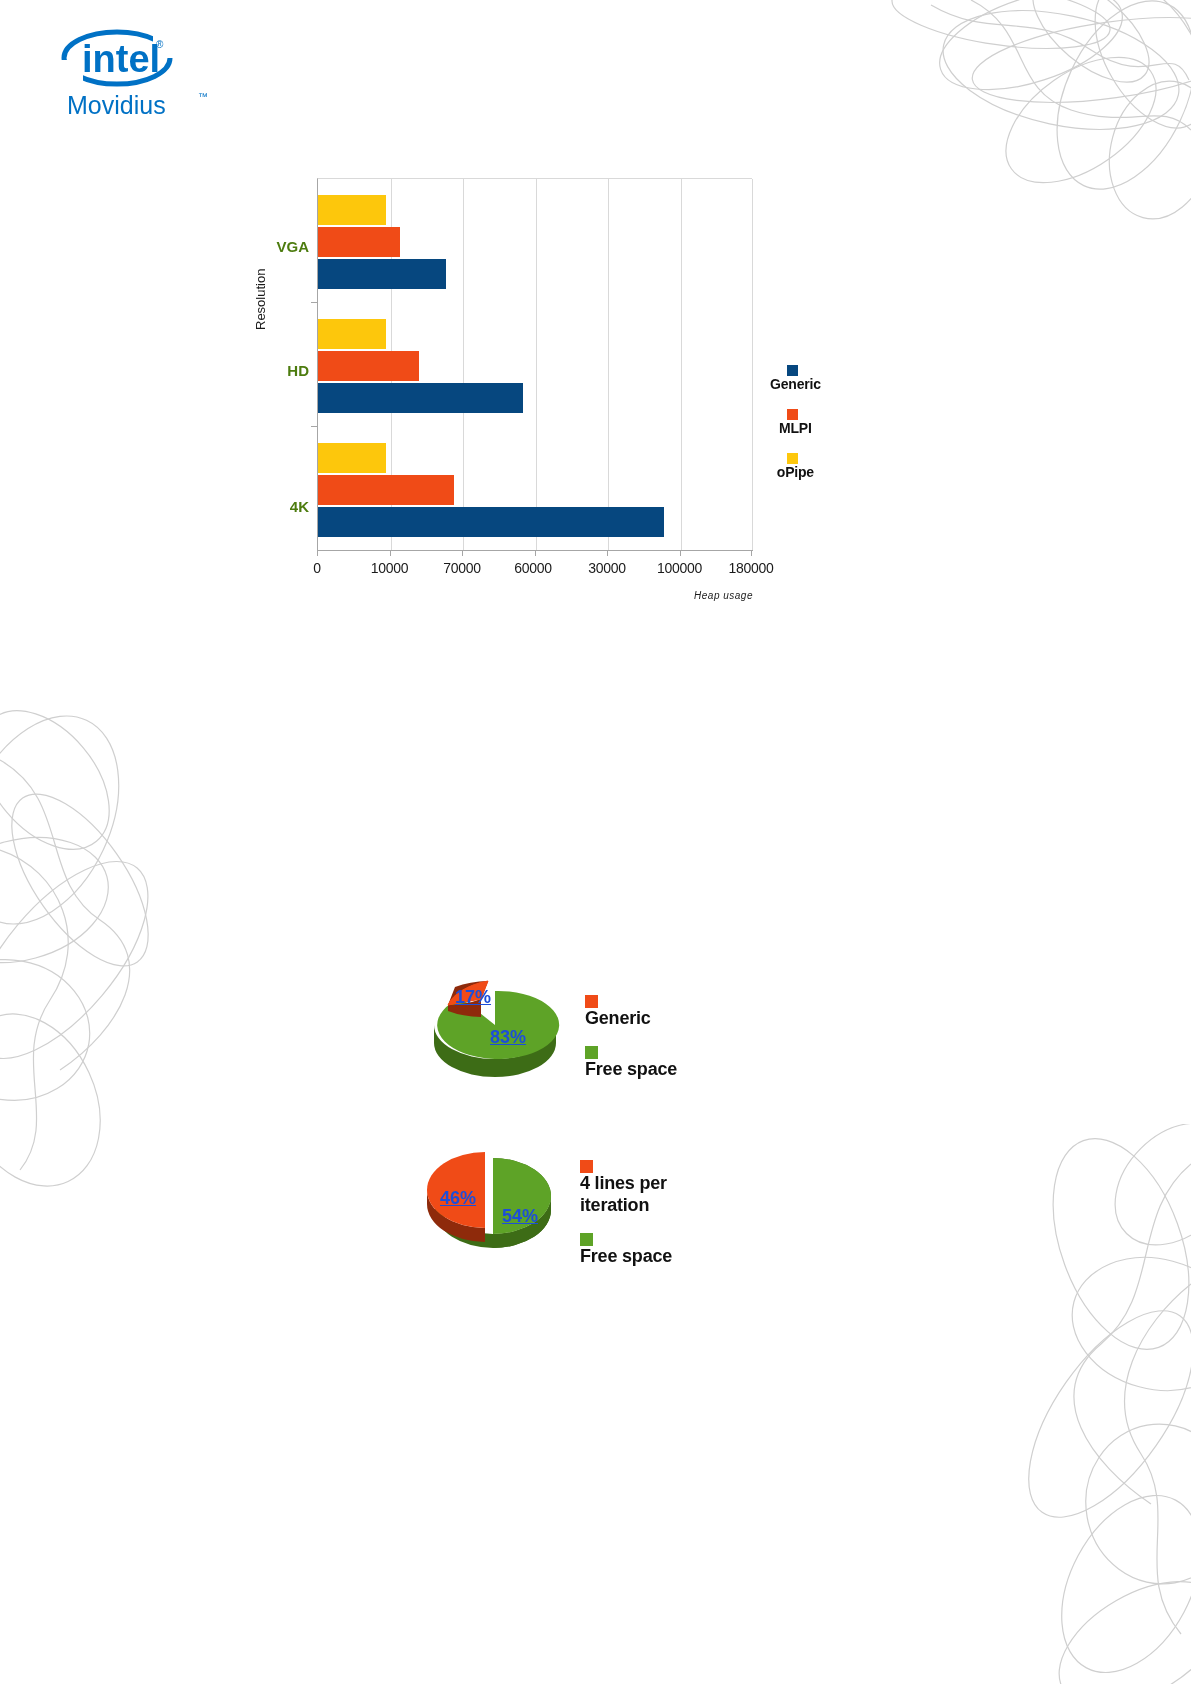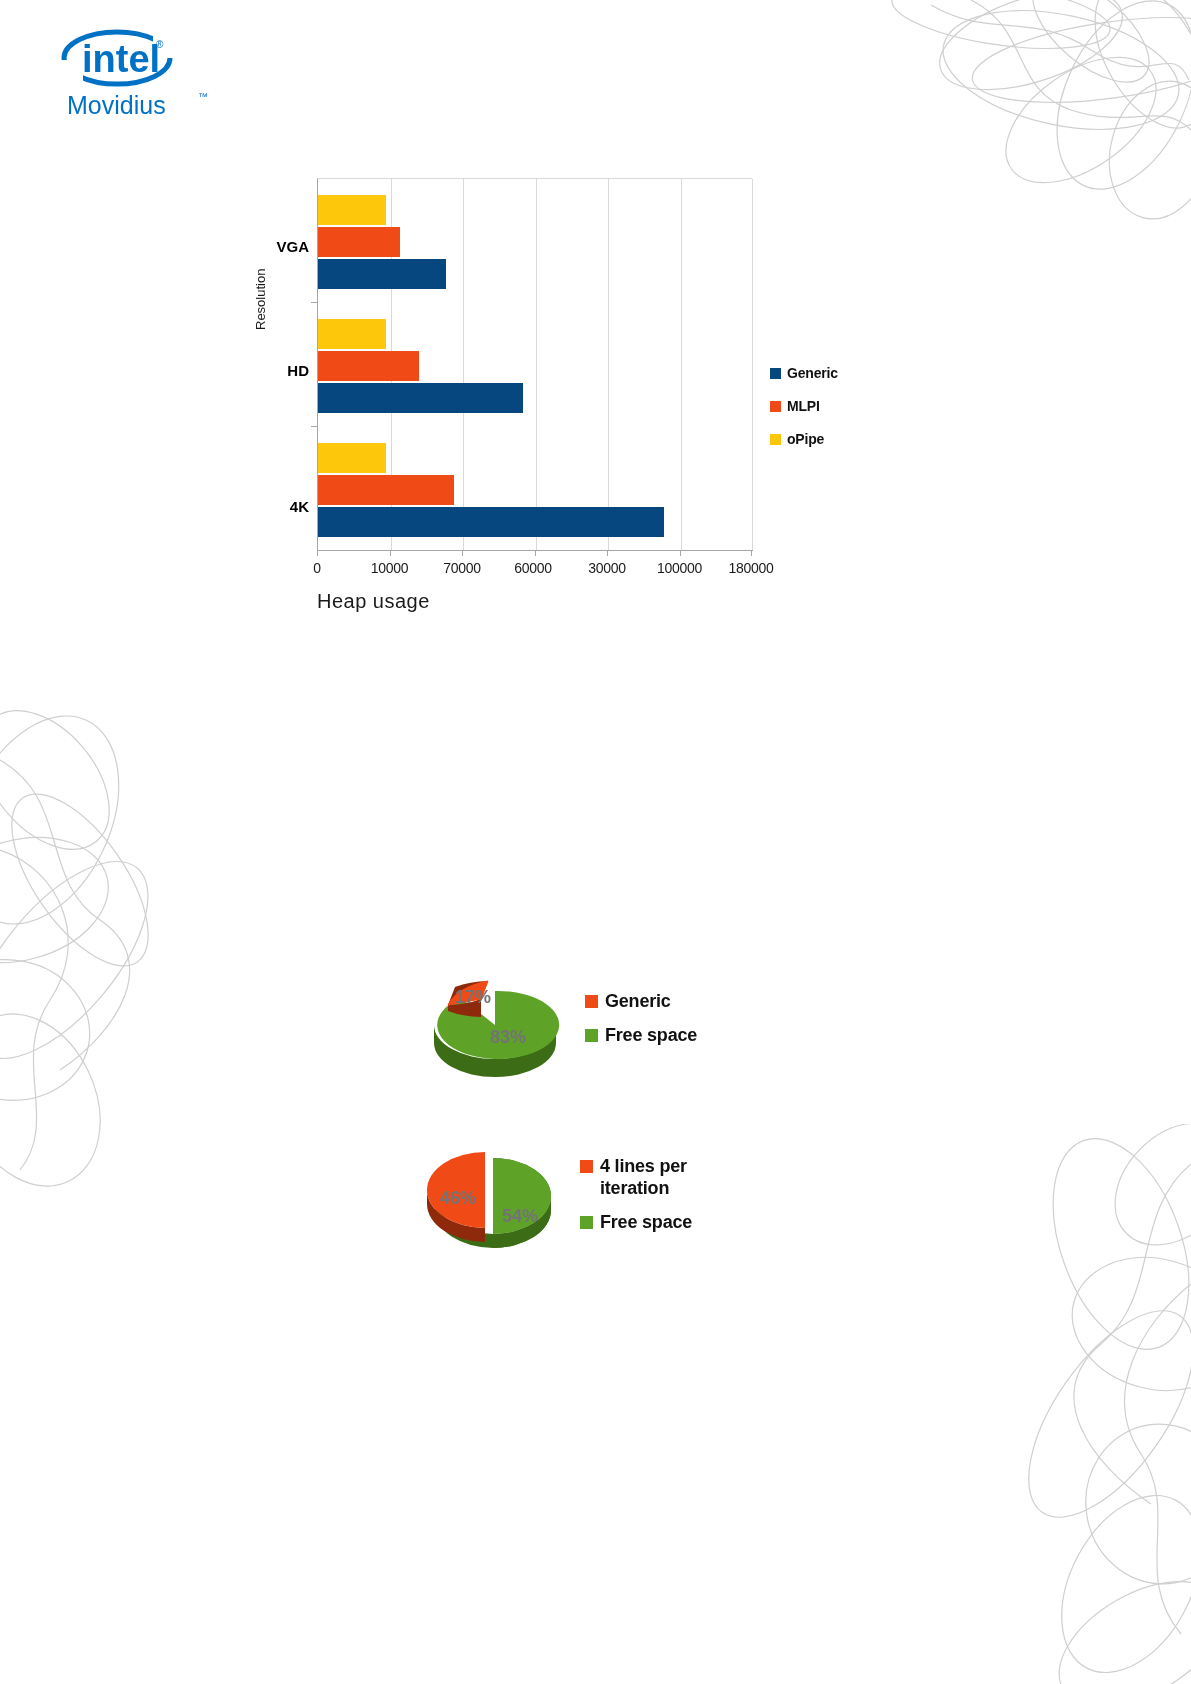--- a/index.html
+++ b/index.html
@@ -36,50 +36,50 @@
   .xlabel{
     position:absolute;top:390px;font-size:14px;color:#1a1a1a;
     text-align:center;width:90px;letter-spacing:-0.3px;
   }
   .bar{position:absolute;height:30px;}
   .bar.generic{background:#06477f;}
   .bar.mlpi{background:#f04b17;}
   .bar.opipe{background:#fdc70c;}
   .cat-label{
     position:absolute;left:-2px;width:56px;text-align:right;
-    font-size:15px;font-weight:bold;color:#000000;
+    font-size:15px;font-weight:bold;color:#4d7c0f;
   }
   #y-axis-title{
     position:absolute;left:-2px;top:160px;
     font-size:13px;color:#1a1a1a;
     transform:rotate(-90deg);transform-origin:left top;
     white-space:nowrap;
   }
   #x-axis-title{
-    position:absolute;left:62px;top:420px;width:436px;text-align:left;
-    font-size:20px;color:#1a1a1a;letter-spacing:0.5px;
+    position:absolute;left:62px;top:420px;width:436px;text-align:right;
+    font-size:10px;color:#1a1a1a;letter-spacing:0.5px;font-style:italic;
   }
   #bar-legend{position:absolute;left:515px;top:195px;}
-  .legend-row{display:flex;align-items:center;margin-bottom:17px;}
+  .legend-row{display:flex;align-items:center;margin-bottom:17px;flex-direction:column;}
   .legend-swatch{width:11px;height:11px;margin-right:6px;flex:none;}
   .legend-text{font-size:14px;font-weight:bold;color:#111;letter-spacing:-0.2px;}
 
   
   .pie-block{position:absolute;}
   #pie-1{left:420px;top:965px;width:340px;height:125px;}
   #pie-2{left:415px;top:1130px;width:340px;height:135px;}
   .pie-wrap{position:absolute;left:0;top:0;width:150px;height:118px;}
   .pie-legend{position:absolute;left:165px;top:26px;}
   .pie-legend .legend-row{margin-bottom:12px;align-items:flex-start;}
   .pie-legend .legend-swatch{width:13px;height:13px;margin-top:4px;margin-right:7px;}
   .pie-legend .legend-text{
     font-size:18px;font-weight:bold;color:#111;line-height:1.22;max-width:130px;
   }
   .pie-pct{
-    position:absolute;font-size:18px;font-weight:bold;color:#737373;
+    position:absolute;font-size:18px;font-weight:bold;color:#1d4ed8;text-decoration:underline;
   }
 </style>
 </head>
 <body>
 
 <div class="swirl" id="swirl-top-right">
   <svg width="460" height="230" viewBox="0 0 460 230" fill="none" stroke="#cfcfcf" stroke-width="1.2">
     <ellipse cx="300" cy="40" rx="95" ry="42" transform="rotate(-18 300 40)"></ellipse>
     <ellipse cx="330" cy="70" rx="120" ry="55" transform="rotate(12 330 70)"></ellipse>
     <ellipse cx="360" cy="30" rx="70" ry="34" transform="rotate(40 360 30)"></ellipse>

